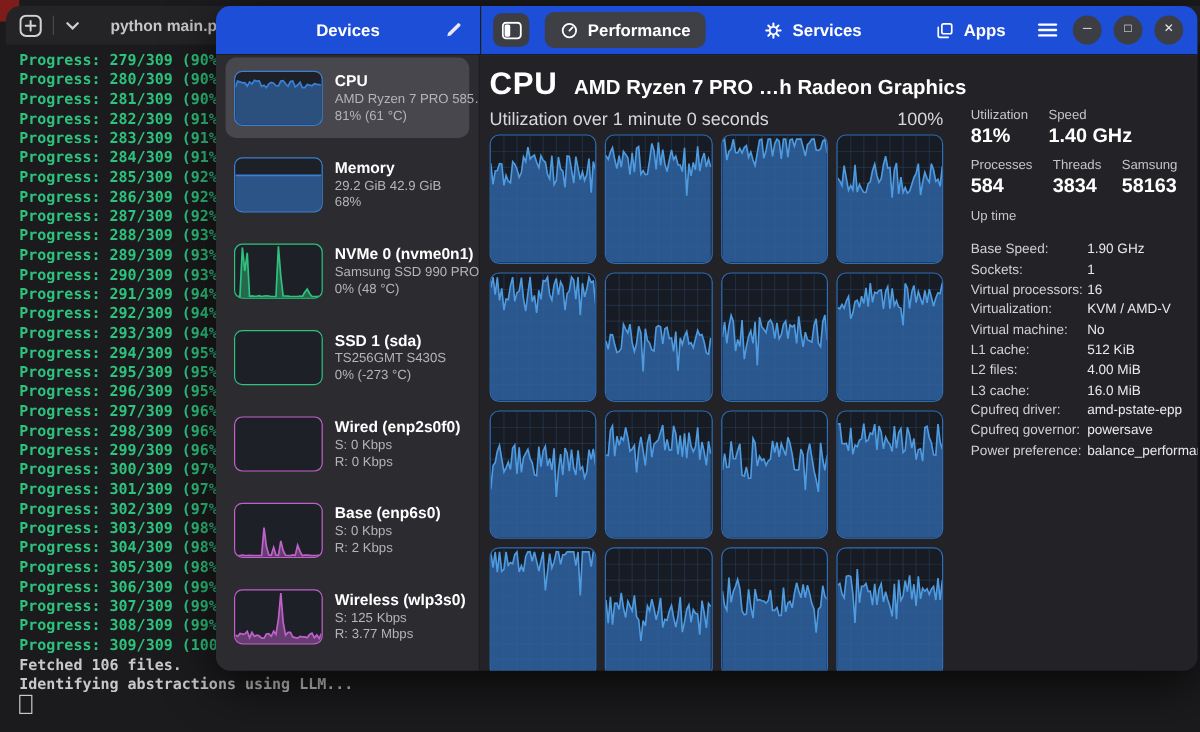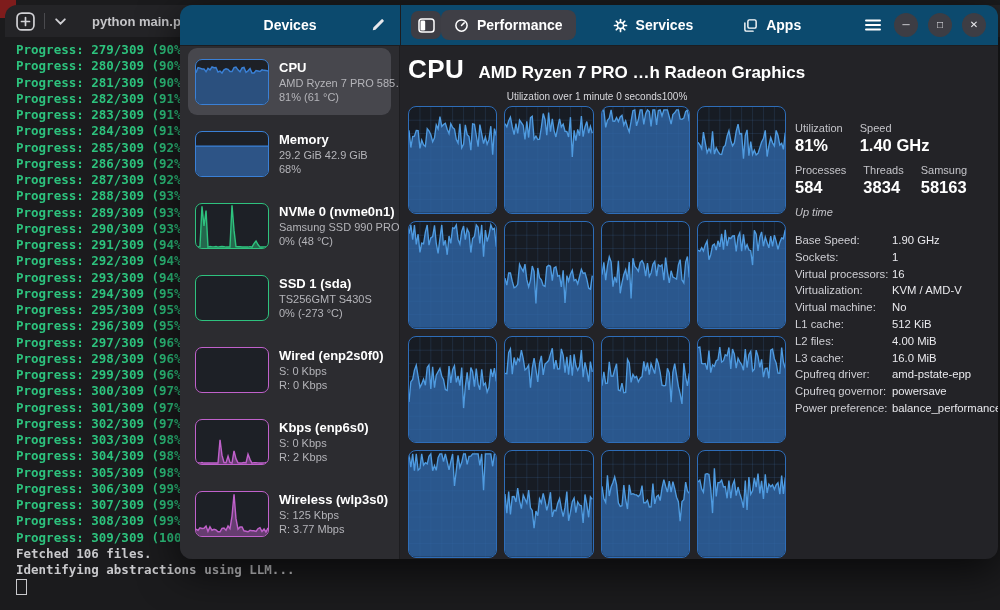--- a/index.html
+++ b/index.html
@@ -16,28 +16,28 @@
   .term-body{position:absolute;top:42px;left:16px;right:0;bottom:0;
              font-family:"DejaVu Sans Mono",monospace;font-size:12.5px;font-weight:bold;line-height:16.25px;}
   .t-line{color:#2dc27d;white-space:pre;}
   .t-line.gray{color:#c9c9cc;}
   .cursor{display:inline-block;width:9px;height:14px;border:1.5px solid #c9c9cc;margin-top:1px;}
 
   
   .mc-window{position:absolute;left:180px;top:5px;width:818px;height:554px;background:#232327;
              border-radius:12px;box-shadow:0 12px 42px rgba(0,0,0,.68);overflow:hidden;
              display:flex;flex-direction:column;}
-  .mc-header{height:40px;flex:none;display:flex;background:#0c4a6e;border-bottom:1px solid #1d1d20;}
+  .mc-header{height:40px;flex:none;display:flex;background:#1d4ed8;border-bottom:1px solid #1d1d20;}
   .mc-header-left{width:220px;flex:none;position:relative;border-right:1px solid #1d1d20;
                   display:flex;align-items:center;justify-content:center;}
   .devices-title{font-size:14px;font-weight:bold;color:#fff;}
   .edit-btn{position:absolute;right:10px;top:8px;width:24px;height:24px;display:flex;align-items:center;justify-content:center;border-radius:6px;}
   .mc-header-main{flex:1;display:flex;align-items:center;padding:0 10px;}
   .toggle-btn{width:30px;height:28px;background:#3d3d44;border-radius:7px;display:flex;align-items:center;justify-content:center;flex:none;}
-  .tabs{flex:1;display:flex;align-items:center;gap:24px;}
+  .tabs{flex:1;display:flex;justify-content:center;align-items:center;gap:36px;}
   .tab{display:flex;align-items:center;gap:8px;color:#fff;font-size:14px;font-weight:bold;padding:7px 13px;border-radius:8px;white-space:nowrap;}
   .tab.sel{background:#3f3f46;}
   .tab .ticon{display:flex;color:#fff;}
   .hamburger{display:flex;margin-right:12px;}
   .win-controls{display:flex;gap:10px;align-items:center;margin-right:2px;}
   .circle-btn{width:24px;height:24px;border-radius:50%;background:#3d3d44;color:#ececf0;
               display:flex;align-items:center;justify-content:center;font-size:10px;line-height:10px;}
 
   .mc-body{flex:1;display:flex;min-height:0;}
 
@@ -54,29 +54,29 @@
   .dev-name{font-size:13px;font-weight:bold;color:#fff;line-height:15px;margin-bottom:1px;white-space:nowrap;}
   .dev-sub{font-size:11px;color:#b4b4b9;line-height:14px;white-space:nowrap;}
 
   
   .main-panel{flex:1;min-width:0;padding:6px 0 0 8px;display:flex;flex-direction:column;}
   .title-row{display:flex;align-items:baseline;gap:14px;height:34px;margin-top:2px;}
   .cpu-title{font-size:26px;font-weight:bold;color:#fff;letter-spacing:.5px;}
   .cpu-subtitle{font-size:17px;font-weight:bold;color:#fff;white-space:nowrap;}
   .content-row{display:flex;flex:1;min-height:0;}
   .graph-col{width:378px;flex:none;display:flex;flex-direction:column;}
-  .caption-row{display:flex;justify-content:center;font-size:10px;color:#d8d8dc;margin:3px 0 4px;}
+  .caption-row{display:flex;justify-content:space-between;font-size:15px;color:#d8d8dc;margin:3px 0 4px;}
   .core-grid{display:grid;grid-template-columns:repeat(4,1fr);grid-template-rows:repeat(4,1fr);
              gap:7px;height:452px;}
   .core-cell{border:1.5px solid #2e6db8;border-radius:8px;background:#171c24;overflow:hidden;}
-  .stats-col{flex:1;min-width:0;padding-left:9px;padding-top:2px;margin-top:32px;}
+  .stats-col{flex:1;min-width:0;padding-left:23px;padding-top:2px;}
   .stat-row{display:flex;gap:17px;margin-bottom:9px;}
   .stat .lbl{font-size:11px;color:#c4c4c9;margin-bottom:2px;white-space:nowrap;}
   .stat .val{font-size:16.5px;font-weight:bold;color:#fff;white-space:nowrap;}
-  .uptime{margin-top:3px;margin-bottom:14px;font-style:italic;}
+  .uptime{margin-top:3px;margin-bottom:14px;}
   .details .drow{display:flex;font-size:11.3px;line-height:16.8px;white-space:nowrap;}
   .details .dl{width:97px;flex:none;color:#cfcfd4;}
   .details .dv{color:#e9e9ed;}
 </style>
 </head>
 <body>
 
 <div class="screen">
 
   <div class="red-corner"></div>
@@ -267,21 +267,21 @@
             </div>
           </div>
           <div class="dev-item">
             <div class="thumb" style="border-color: rgb(192, 97, 203);">
               <svg viewBox="0 0 71 43" preserveAspectRatio="none" width="100%" height="100%">
                 <polygon points="0,43 0.0,42.1 2.0,42.1 3.9,42.1 5.9,41.6 7.9,42.1 9.9,42.1 11.8,41.9 13.8,42.1 15.8,42.1 17.8,42.1 19.7,42.1 21.7,42.1 23.7,19.3 25.6,34.4 27.6,41.5 29.6,41.7 31.6,35.3 33.5,41.5 35.5,42.1 37.5,30.1 39.4,37.8 41.4,41.8 43.4,42.1 45.4,42.0 47.3,41.5 49.3,42.0 51.3,33.5 53.3,38.7 55.2,42.1 57.2,41.7 59.2,41.7 61.1,41.9 63.1,42.1 65.1,42.1 67.1,42.1 69.0,41.6 71.0,42.1 71,43" fill="#c061cb" fill-opacity="0.45"></polygon>
                 <polyline points="0.0,42.1 2.0,42.1 3.9,42.1 5.9,41.6 7.9,42.1 9.9,42.1 11.8,41.9 13.8,42.1 15.8,42.1 17.8,42.1 19.7,42.1 21.7,42.1 23.7,19.3 25.6,34.4 27.6,41.5 29.6,41.7 31.6,35.3 33.5,41.5 35.5,42.1 37.5,30.1 39.4,37.8 41.4,41.8 43.4,42.1 45.4,42.0 47.3,41.5 49.3,42.0 51.3,33.5 53.3,38.7 55.2,42.1 57.2,41.7 59.2,41.7 61.1,41.9 63.1,42.1 65.1,42.1 67.1,42.1 69.0,41.6 71.0,42.1" fill="none" stroke="#c061cb" stroke-width="1.4"></polyline>
               </svg>
             </div>
             <div class="dev-text">
-              <div class="dev-name">Kbps (enp6s0)</div>
+              <div class="dev-name">Base (enp6s0)</div>
               <div class="dev-sub">S: 0 Kbps</div>
               <div class="dev-sub">R: 2 Kbps</div>
             </div>
           </div>
           <div class="dev-item">
             <div class="thumb" style="border-color: rgb(192, 97, 203);">
               <svg viewBox="0 0 71 43" preserveAspectRatio="none" width="100%" height="100%">
                 <polygon points="0,43 0.0,36.2 2.0,37.5 3.9,35.0 5.9,35.6 7.9,35.5 9.9,33.3 11.8,38.5 13.8,34.1 15.8,37.4 17.8,36.5 19.7,37.0 21.7,38.9 23.7,38.9 25.6,35.5 27.6,35.2 29.6,37.4 31.6,33.2 33.5,35.8 35.5,23.7 37.5,2.2 39.4,25.8 41.4,36.4 43.4,34.2 45.4,34.2 47.3,37.9 49.3,38.4 51.3,38.9 53.3,37.5 55.2,37.8 57.2,37.9 59.2,38.5 61.1,35.9 63.1,34.8 65.1,38.6 67.1,36.2 69.0,39.1 71.0,35.1 71,43" fill="#c061cb" fill-opacity="0.45"></polygon>
                 <polyline points="0.0,36.2 2.0,37.5 3.9,35.0 5.9,35.6 7.9,35.5 9.9,33.3 11.8,38.5 13.8,34.1 15.8,37.4 17.8,36.5 19.7,37.0 21.7,38.9 23.7,38.9 25.6,35.5 27.6,35.2 29.6,37.4 31.6,33.2 33.5,35.8 35.5,23.7 37.5,2.2 39.4,25.8 41.4,36.4 43.4,34.2 45.4,34.2 47.3,37.9 49.3,38.4 51.3,38.9 53.3,37.5 55.2,37.8 57.2,37.9 59.2,38.5 61.1,35.9 63.1,34.8 65.1,38.6 67.1,36.2 69.0,39.1 71.0,35.1" fill="none" stroke="#c061cb" stroke-width="1.4"></polyline>
               </svg>

